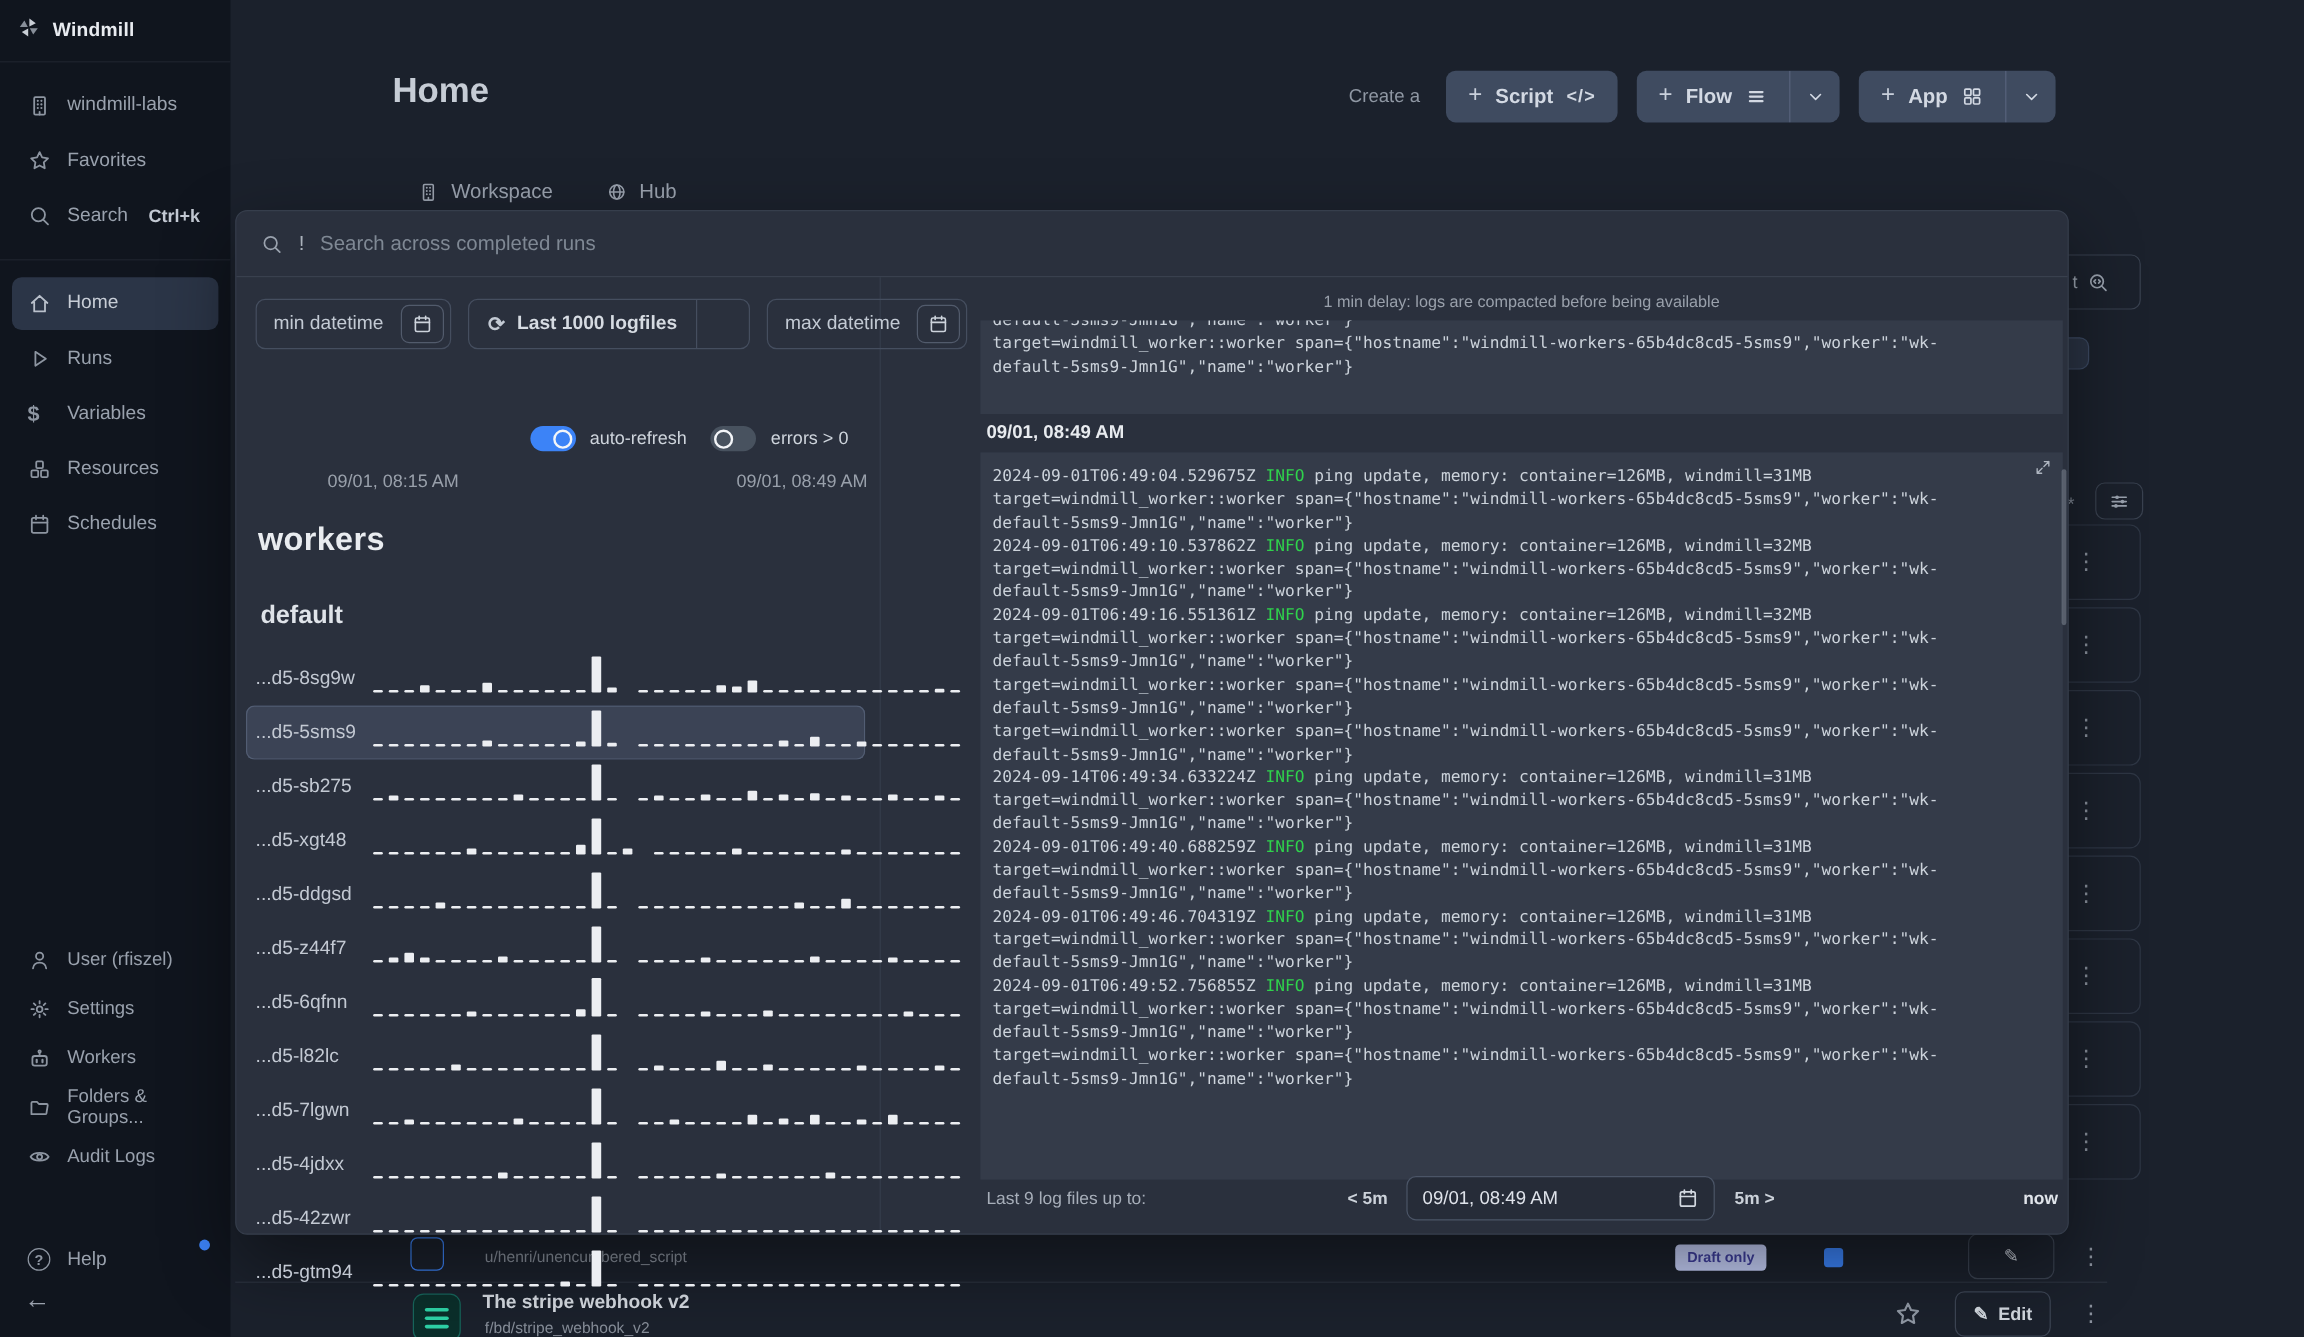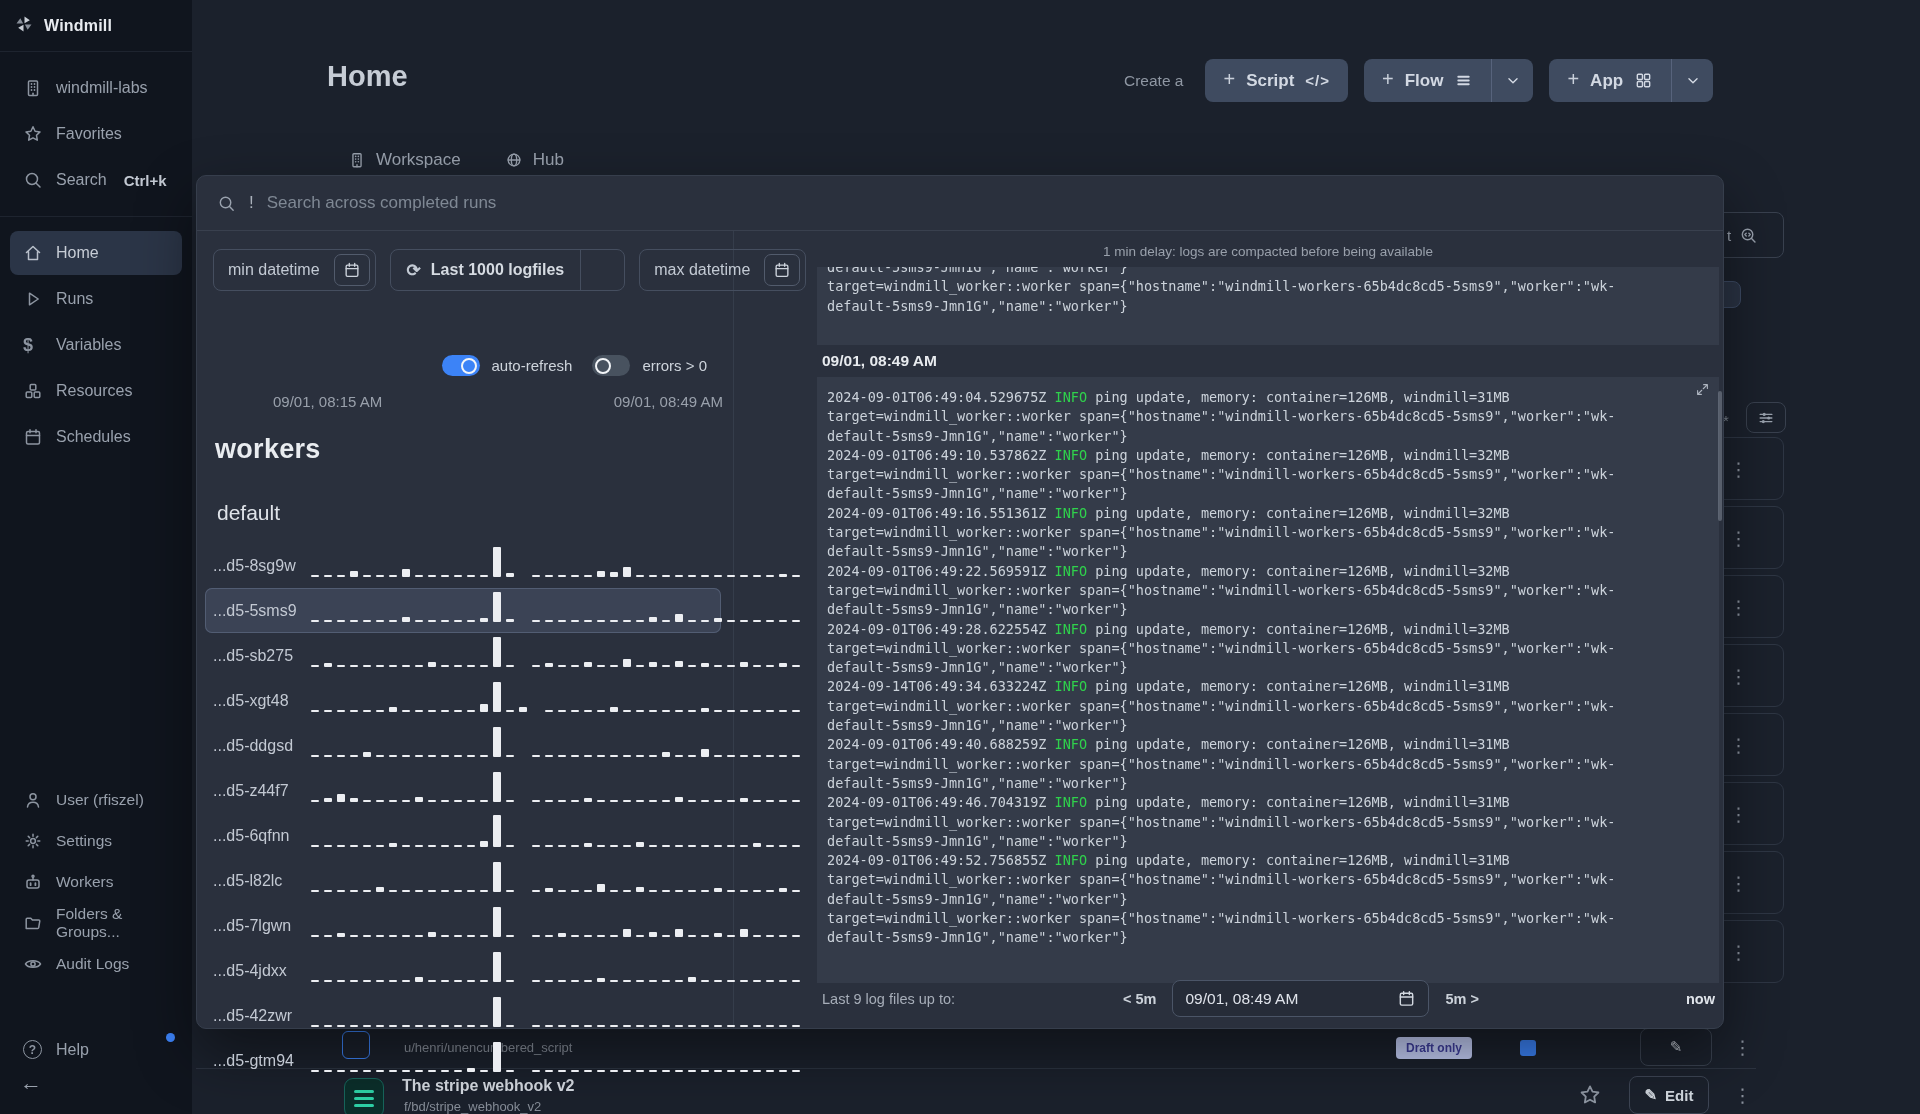--- a/index.html
+++ b/index.html
@@ -124,21 +124,21 @@
   .tg.off { background:#48525f; }
   .tg .knob { position:absolute; top:2.5px; width:16px; height:16px; border-radius:50%;
     border:2px solid #f3f5f8; }
   .tg.on .knob { right:3px; }
   .tg.off .knob { left:3px; }
   .t-label { margin-right:8px; }
   .range-row { position:absolute; left:76px; right:10px; top:162px; display:flex;
     justify-content:space-between; font-size:15px; color:#99a0ab; }
   .workers-h { position:absolute; left:18px; top:203px; font-size:27px; font-weight:700;
     color:#e9ecf0; letter-spacing:.3px; }
-  .group-h { position:absolute; left:20px; top:270px; font-size:21px; font-weight:400; color:#dfe3e9; }
+  .group-h { position:absolute; left:20px; top:270px; font-size:21px; font-weight:700; color:#dfe3e9; }
   .worker-list { position:absolute; left:8px; right:12px; top:312px; }
   .worker-row { height:45px; display:flex; align-items:center; padding:0 8px; border-radius:7px; cursor:pointer; }
   .worker-row.hl { background:#3b4355; box-shadow:inset 0 0 0 1px #525d73; }
   .worker-name { flex:0 0 98px; font-size:16px; color:#c3c9d3; white-space:nowrap; }
   .bars { flex:1; display:flex; align-items:flex-end; gap:5px; height:36px; padding-bottom:7px; }
   .bar { width:8px; background:#eceef2; border-radius:1px; flex:0 0 8px; }
   .bar.gap { visibility:hidden; }
 
   .m-right { position:absolute; left:616px; top:55px; right:0; bottom:0; }
   .delay-note { position:absolute; top:13px; left:0; right:0; text-align:center;
@@ -1054,24 +1054,22 @@
       <div id="log-block2">
           <div class="log-line"><span>2024-09-01T06:49:04.529675Z </span><span class="lvl">INFO</span><span> ping update, memory: container=126MB, windmill=31MB</span></div>
           <div class="log-line"><span>target=windmill_worker::worker span={"hostname":"windmill-workers-65b4dc8cd5-5sms9","worker":"wk-</span></div>
           <div class="log-line"><span>default-5sms9-Jmn1G","name":"worker"}</span></div>
           <div class="log-line"><span>2024-09-01T06:49:10.537862Z </span><span class="lvl">INFO</span><span> ping update, memory: container=126MB, windmill=32MB</span></div>
           <div class="log-line"><span>target=windmill_worker::worker span={"hostname":"windmill-workers-65b4dc8cd5-5sms9","worker":"wk-</span></div>
           <div class="log-line"><span>default-5sms9-Jmn1G","name":"worker"}</span></div>
           <div class="log-line"><span>2024-09-01T06:49:16.551361Z </span><span class="lvl">INFO</span><span> ping update, memory: container=126MB, windmill=32MB</span></div>
           <div class="log-line"><span>target=windmill_worker::worker span={"hostname":"windmill-workers-65b4dc8cd5-5sms9","worker":"wk-</span></div>
           <div class="log-line"><span>default-5sms9-Jmn1G","name":"worker"}</span></div>
-          <div class="log-line"><span>2024-09-01T06:49:22.569591Z </span><span class="lvl">INFO</span><span> ping update, memory: container=126MB, windmill=32MB</span></div>
           <div class="log-line"><span>target=windmill_worker::worker span={"hostname":"windmill-workers-65b4dc8cd5-5sms9","worker":"wk-</span></div>
           <div class="log-line"><span>default-5sms9-Jmn1G","name":"worker"}</span></div>
-          <div class="log-line"><span>2024-09-01T06:49:28.622554Z </span><span class="lvl">INFO</span><span> ping update, memory: container=126MB, windmill=32MB</span></div>
           <div class="log-line"><span>target=windmill_worker::worker span={"hostname":"windmill-workers-65b4dc8cd5-5sms9","worker":"wk-</span></div>
           <div class="log-line"><span>default-5sms9-Jmn1G","name":"worker"}</span></div>
           <div class="log-line"><span>2024-09-14T06:49:34.633224Z </span><span class="lvl">INFO</span><span> ping update, memory: container=126MB, windmill=31MB</span></div>
           <div class="log-line"><span>target=windmill_worker::worker span={"hostname":"windmill-workers-65b4dc8cd5-5sms9","worker":"wk-</span></div>
           <div class="log-line"><span>default-5sms9-Jmn1G","name":"worker"}</span></div>
           <div class="log-line"><span>2024-09-01T06:49:40.688259Z </span><span class="lvl">INFO</span><span> ping update, memory: container=126MB, windmill=31MB</span></div>
           <div class="log-line"><span>target=windmill_worker::worker span={"hostname":"windmill-workers-65b4dc8cd5-5sms9","worker":"wk-</span></div>
           <div class="log-line"><span>default-5sms9-Jmn1G","name":"worker"}</span></div>
           <div class="log-line"><span>2024-09-01T06:49:46.704319Z </span><span class="lvl">INFO</span><span> ping update, memory: container=126MB, windmill=31MB</span></div>
           <div class="log-line"><span>target=windmill_worker::worker span={"hostname":"windmill-workers-65b4dc8cd5-5sms9","worker":"wk-</span></div>

